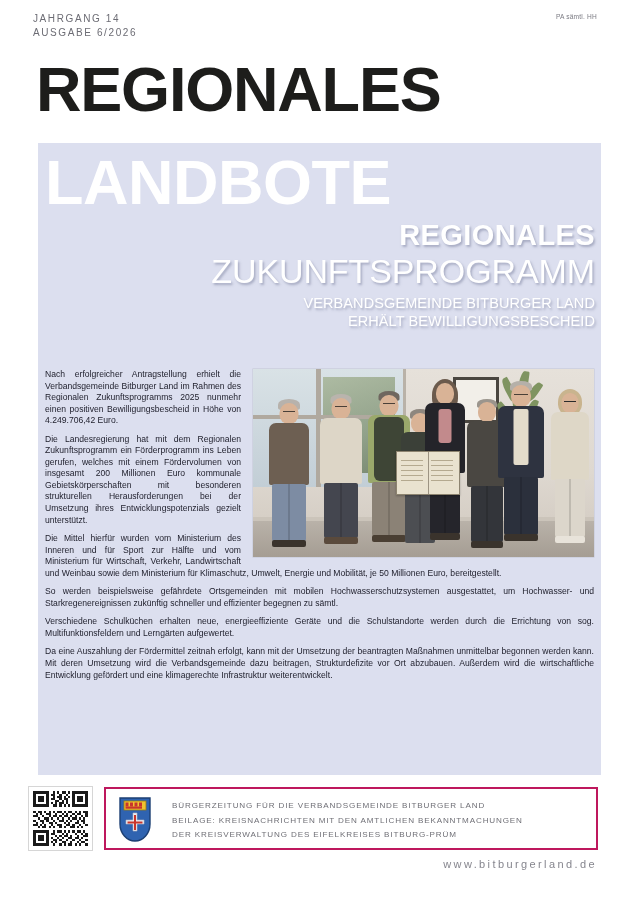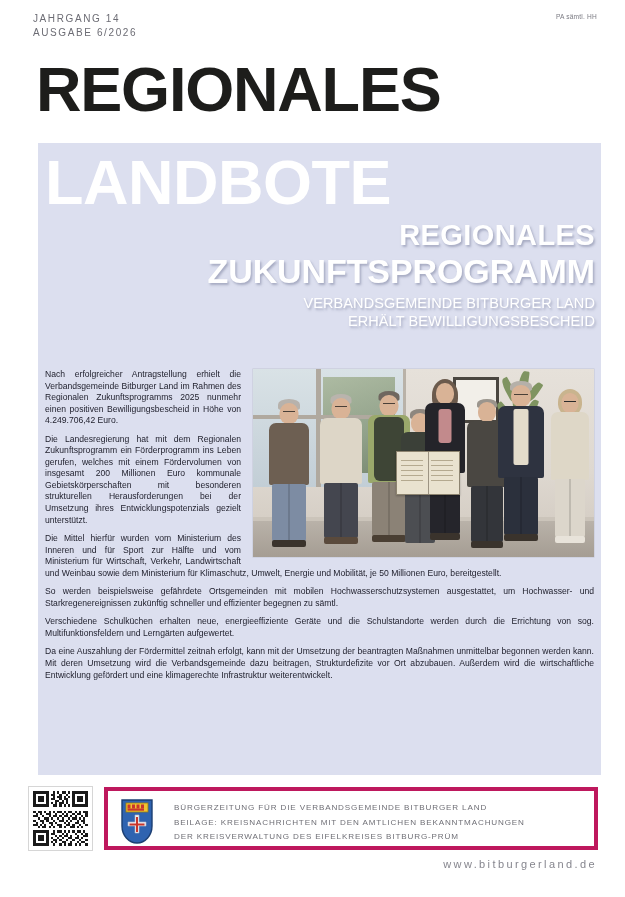--- a/index.html
+++ b/index.html
@@ -95,21 +95,21 @@
     text-shadow: 1.5px 2px 2.5px rgba(120,125,155,0.55);
   }
   .headline-1 {
     font-size: 29px;
     font-weight: bold;
     letter-spacing: 0.4px;
     line-height: 34px;
   }
   .headline-2 {
     font-size: 34px;
-    font-weight: bold;
+    font-weight: normal;
     letter-spacing: -0.1px;
     line-height: 39px;
     text-align: center;
   }
   .subhead {
     font-size: 14.5px;
     font-weight: normal;
     letter-spacing: 0.1px;
     line-height: 18px;
     margin-top: 3px;
@@ -243,21 +243,21 @@
     width: 63px; height: 63px;
     background: #ffffff;
     box-shadow: 0 0 0 1px #d6d6d6;
     padding: 0;
     z-index: 5;
   }
   .footer-box {
     position: absolute;
     left: 104px; top: 787px;
     width: 494px; height: 63px;
-    border: 4px solid #be185d;
+    border: 2px solid #be185d;
     box-sizing: border-box;
     z-index: 5;
   }
   .crest {
     position: absolute;
     left: 13px; top: 8px;
     width: 32px; height: 45px;
   }
   .footer-text {
     position: absolute;

